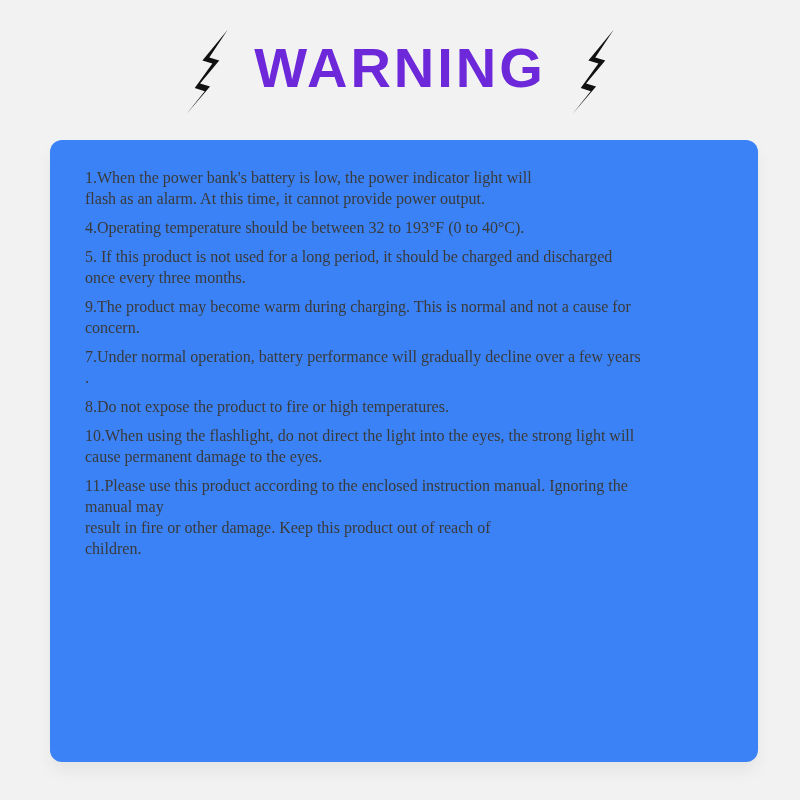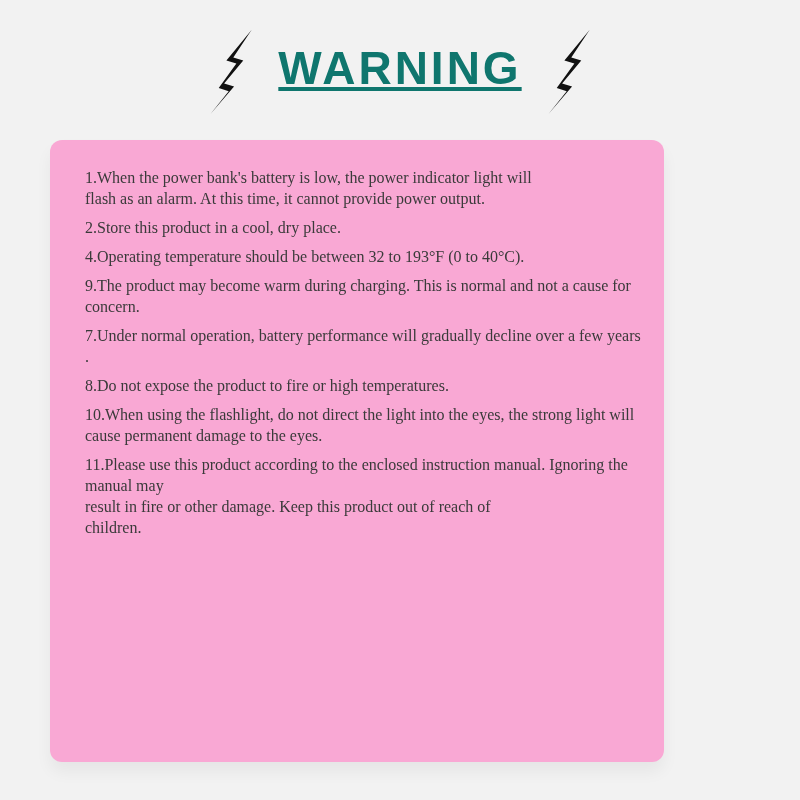--- a/index.html
+++ b/index.html
@@ -22,32 +22,31 @@
   }
   .bolt {
     width: 46px;
     height: 94px;
     flex: 0 0 auto;
   }
   .bolt svg { width: 100%; height: 100%; display: block; }
   .warning-title {
     font-family: "Liberation Sans", sans-serif;
     font-weight: bold;
-    font-size: 46px;
+    font-size: 56px;
     letter-spacing: 3px;
-    color: #0f766e;
+    color: #6d28d9;
     line-height: 1;
     padding-bottom: 8px;
-    text-decoration: underline;
   }
   .warning-card {
     position: absolute;
     left: 50px; top: 140px;
-    width: 614px; height: 622px;
-    background: #f9a8d4;
+    width: 708px; height: 622px;
+    background: #3b82f6;
     border-radius: 12px;
     box-shadow: 0 10px 16px rgba(0,0,0,0.05);
     padding: 27px 12px 0 35px;
     overflow: hidden;
   }
   .warning-item {
     font-size: 16px;
     line-height: 21px;
     color: #3a3a3a;
     white-space: pre-line;
@@ -70,22 +69,23 @@
   <span class="bolt">
     <svg viewBox="0 0 60 110" xmlns="http://www.w3.org/2000/svg">
       <path d="M57 0 L24 40 L37 44 L14 76 L27 80 L3 110 L34 74 L21 70 L46 40 L33 36 Z" fill="#111111"></path>
     </svg>
   </span>
 </header>
 
 <section class="warning-card">
   <p class="warning-item">1.When the power bank's battery is low, the power indicator light will
 flash as an alarm. At this time, it cannot provide power output.</p>
-  <p class="warning-item">2.Store this product in a cool, dry place.</p>
   <p class="warning-item">4.Operating temperature should be between 32 to 193°F (0 to 40°C).</p>
+  <p class="warning-item">5. If this product is not used for a long period, it should be charged and discharged
+once every three months.</p>
   <p class="warning-item">9.The product may become warm during charging. This is normal and not a cause for
 concern.</p>
   <p class="warning-item">7.Under normal operation, battery performance will gradually decline over a few years
 .</p>
   <p class="warning-item">8.Do not expose the product to fire or high temperatures.</p>
   <p class="warning-item">10.When using the flashlight, do not direct the light into the eyes, the strong light will
 cause permanent damage to the eyes.</p>
   <p class="warning-item">11.Please use this product according to the enclosed instruction manual. Ignoring the
 manual may
 result in fire or other damage. Keep this product out of reach of

